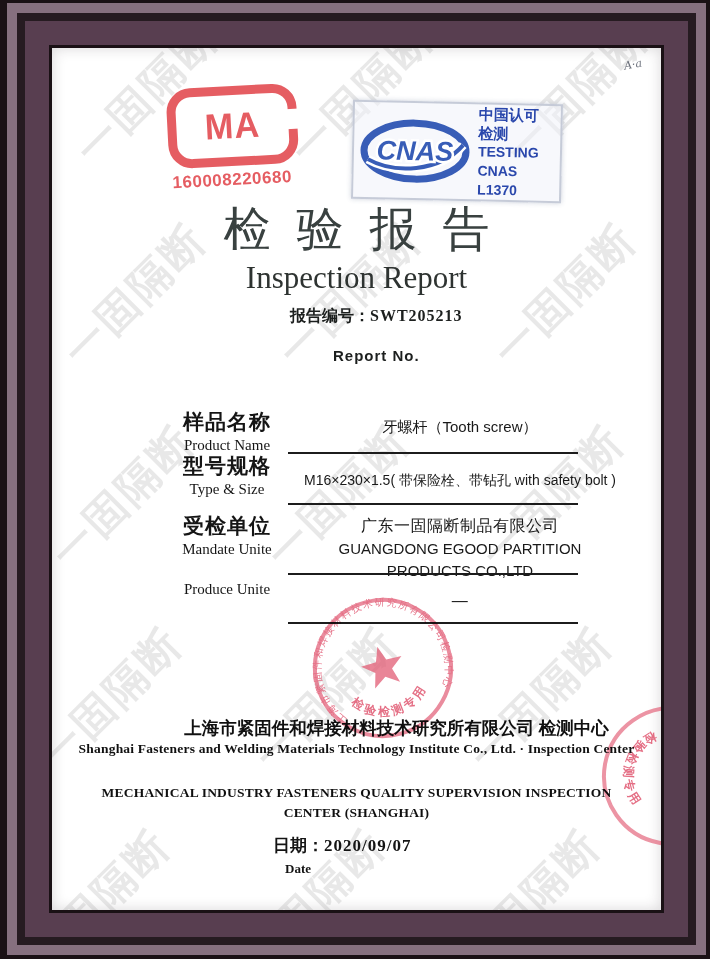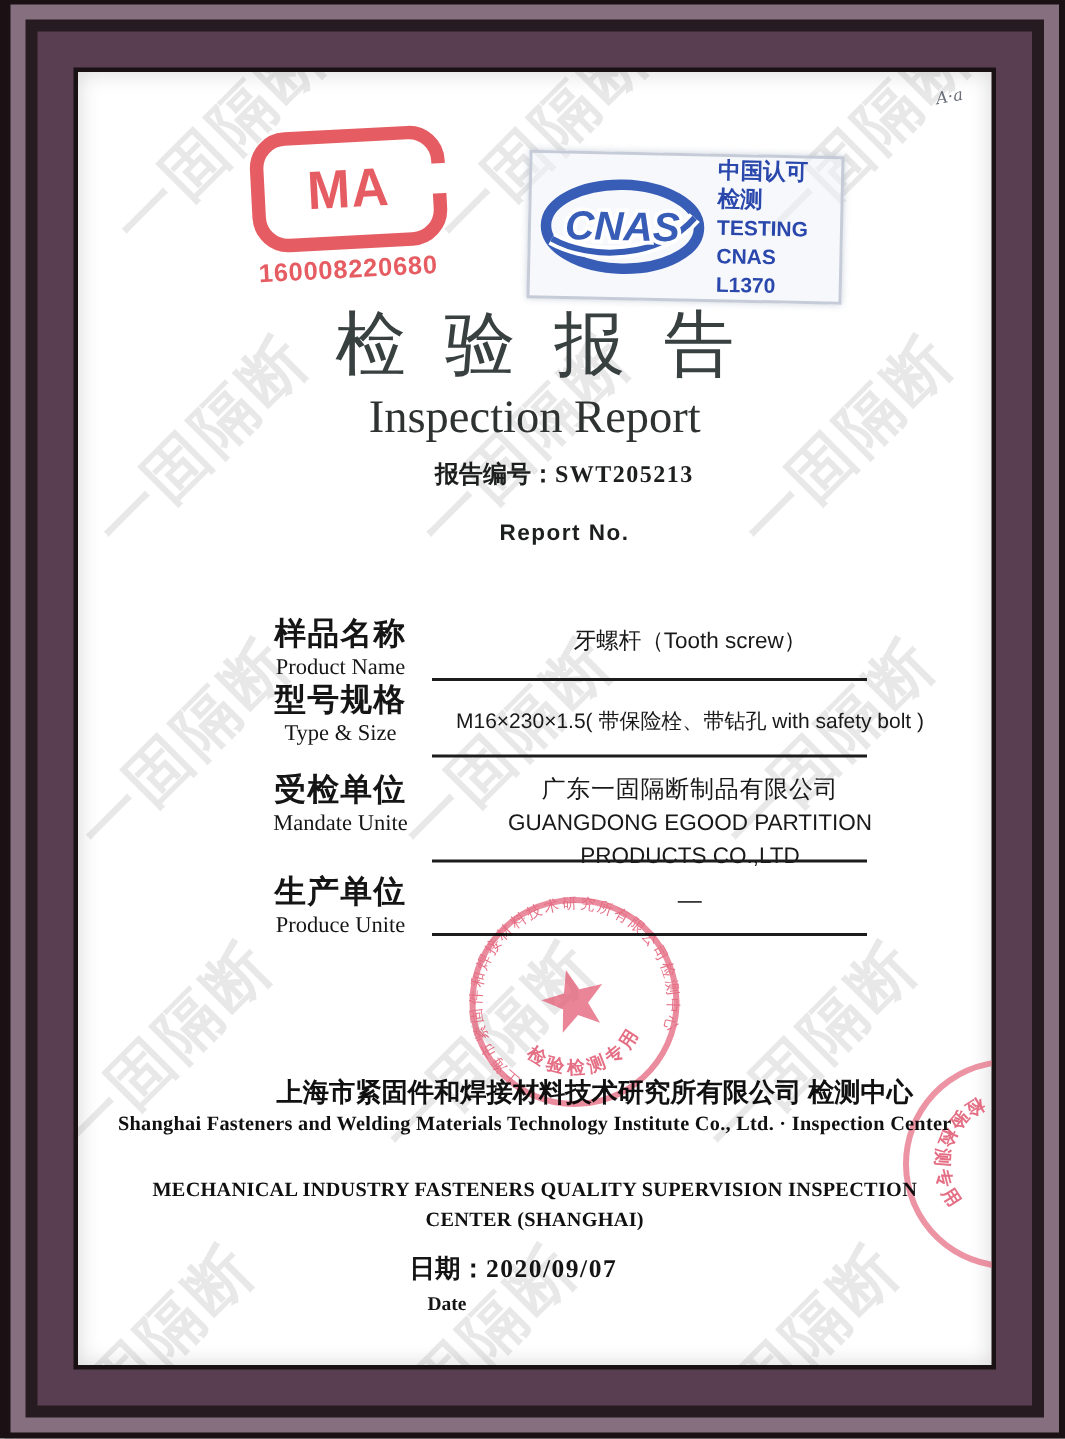--- a/index.html
+++ b/index.html
@@ -175,21 +175,20 @@
     <div class="flabel" style="top:464px">
       <div class="zh">受检单位</div>
       <div class="en">Mandate Unite</div>
     </div>
     <div class="fvalue v16" style="top:468px">广东一固隔断制品有限公司</div>
     <div class="fvalue v15" style="top:492px">GUANGDONG EGOOD PARTITION</div>
     <div class="fvalue v15" style="top:514px">PRODUCTS CO.,LTD</div>
     <div class="fline" style="top:525px"></div>
 
     <div class="flabel" style="top:532px">
-      <div class="zh">生产单位</div>
       <div class="en">Produce Unite</div>
     </div>
     <div class="fvalue v16" style="top:544px">—</div>
     <div class="fline" style="top:574px"></div>
 
     <svg class="seal" style="left:251px;top:540px;transform:rotate(-15deg)" width="160" height="160" viewBox="-80 -80 160 160" xmlns="http://www.w3.org/2000/svg" xmlns:xlink="http://www.w3.org/1999/xlink">
       <defs>
         <path id="seal1-top" d="M -48 40 A 62.5 62.5 0 1 1 48 40" fill="none"></path>
         <path id="seal1-bottom" d="M -40 26 A 47.7 47.7 0 0 0 40 26" fill="none"></path>
       </defs>

